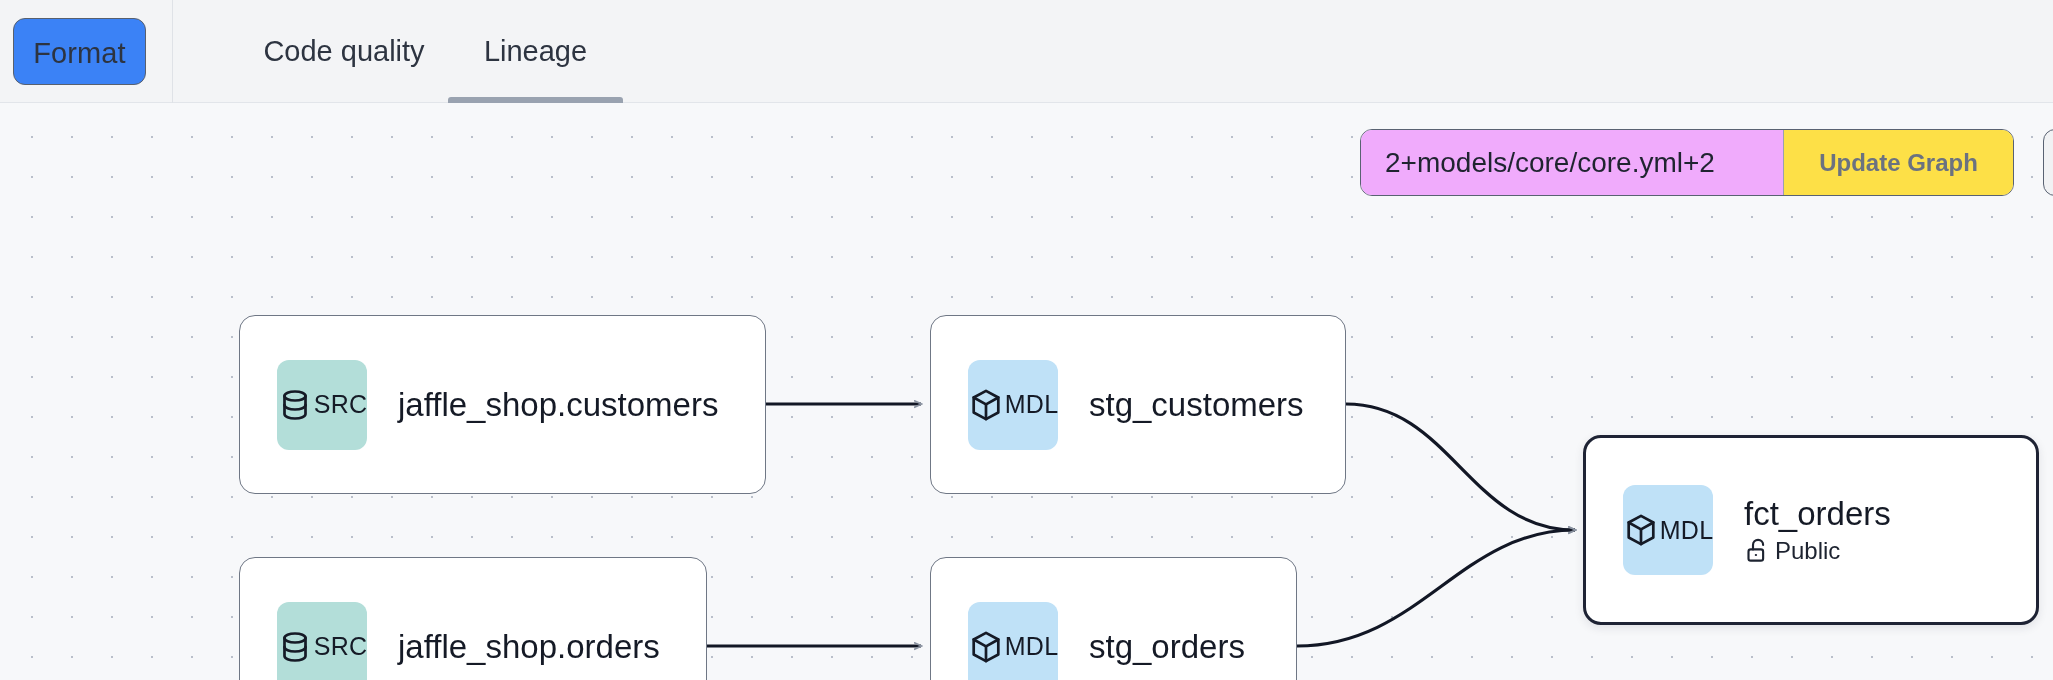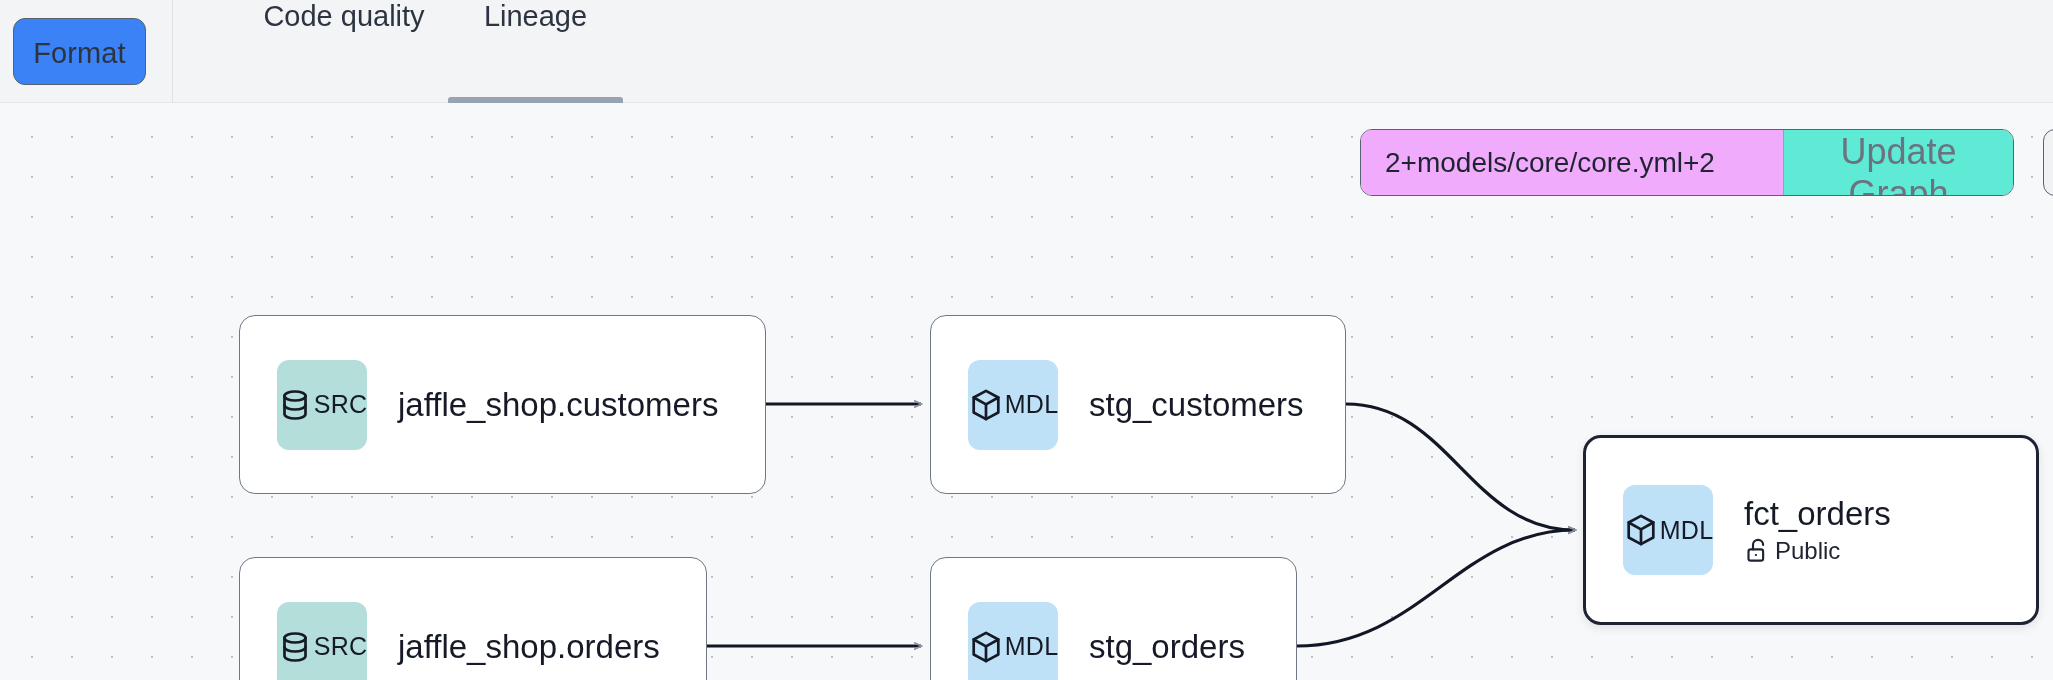--- a/index.html
+++ b/index.html
@@ -63,21 +63,21 @@
     left: 172px;
     top: 0;
     height: 103px;
   }
 
   .tab {
     position: absolute;
     top: 0;
     height: 103px;
     display: flex;
-    align-items: flex-start;
+    align-items: center;
     justify-content: center;
     font-size: 29px;
     color: #2d3441;
     cursor: pointer;
     box-sizing: border-box;
     white-space: nowrap;
   }
   .tab .tab-underline {
     position: absolute;
     left: 0;
@@ -128,28 +128,29 @@
     outline: none;
     background: #f0abfc;
     font-family: "Liberation Sans", sans-serif;
     font-size: 28px;
     color: #1f2430;
     padding: 0 24px;
     box-sizing: border-box;
   }
   .update-graph-btn {
     width: 230px;
-    background: #5eead4;
+    background: #fde047;
     border: none;
     border-left: 1.6px solid #9aa1ad;
     font-family: "Liberation Sans", sans-serif;
-    font-size: 36px;
+    font-size: 24px;
     color: #6b7280;
     cursor: pointer;
     box-sizing: border-box;
+    font-weight: bold;
   }
 
   .side-pill {
     position: absolute;
     left: 2043px;
     top: 26px;
     width: 70px;
     height: 67px;
     background: #f1f2f4;
     border: 1.6px solid #596272;

